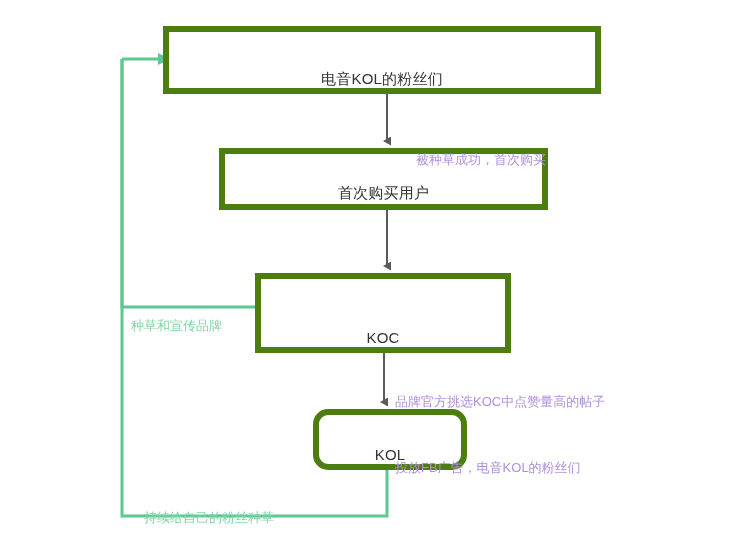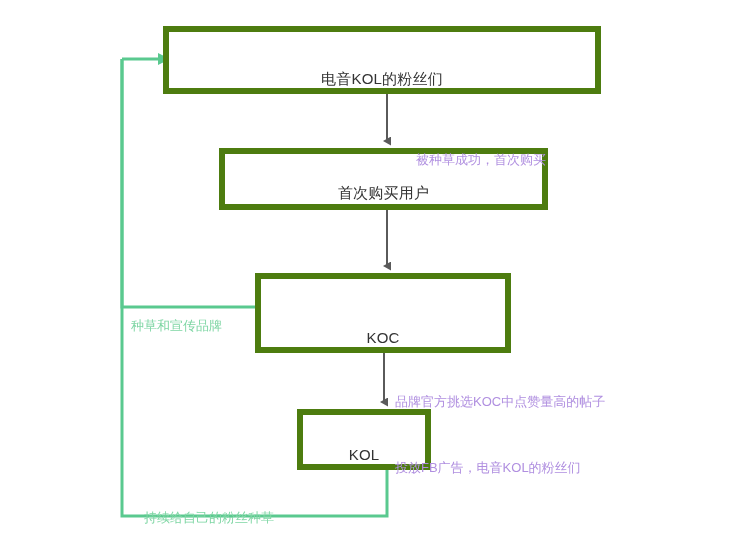--- a/index.html
+++ b/index.html
@@ -101,21 +101,21 @@
   </div>
 
   <div class="node" style="left:219px; top:148px; width:329px; height:62px;font-family:Liberation Mono, monospace;">
     <span class="node-label">首次购买用户</span>
   </div>
 
   <div class="node" style="left:255px; top:273px; width:256px; height:80px;">
     <span class="node-label">KOC</span>
   </div>
 
-  <div class="node" style="left:297px; top:409px; width:134px; height:61px;">
+  <div class="node" style="left:313px; top:409px; width:154px; height:61px;border-radius:15px;">
     <span class="node-label">KOL</span>
   </div>
 
   <div class="edge-label purple left" style="left:416px; top:105px; width:220px;">
     <div>被种草成功，首次购买</div>
   </div>
 
 
   <div class="edge-label purple left" style="left:395px; top:347px; width:275px;">
     <div>品牌官方挑选KOC中点赞量高的帖子</div>

